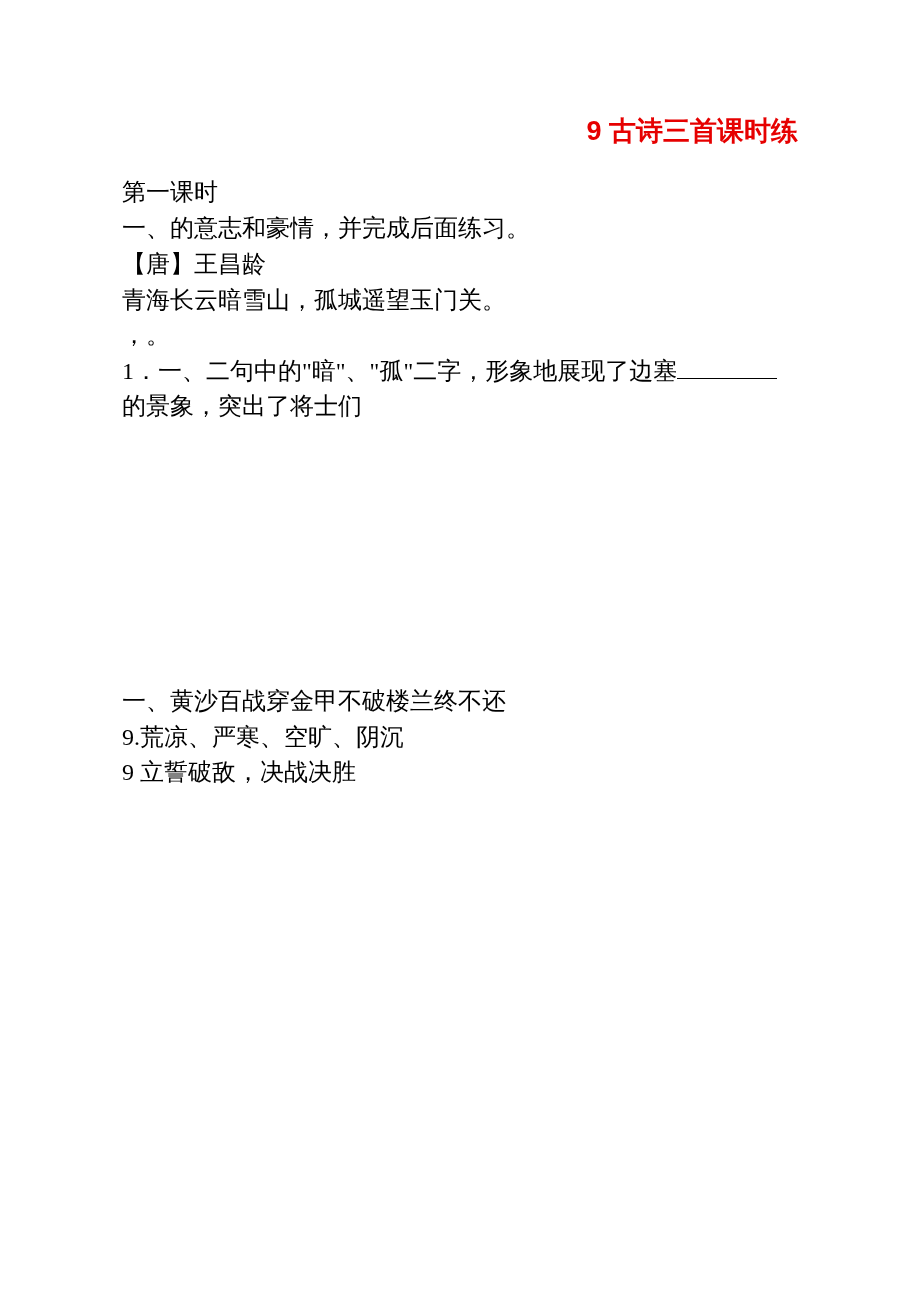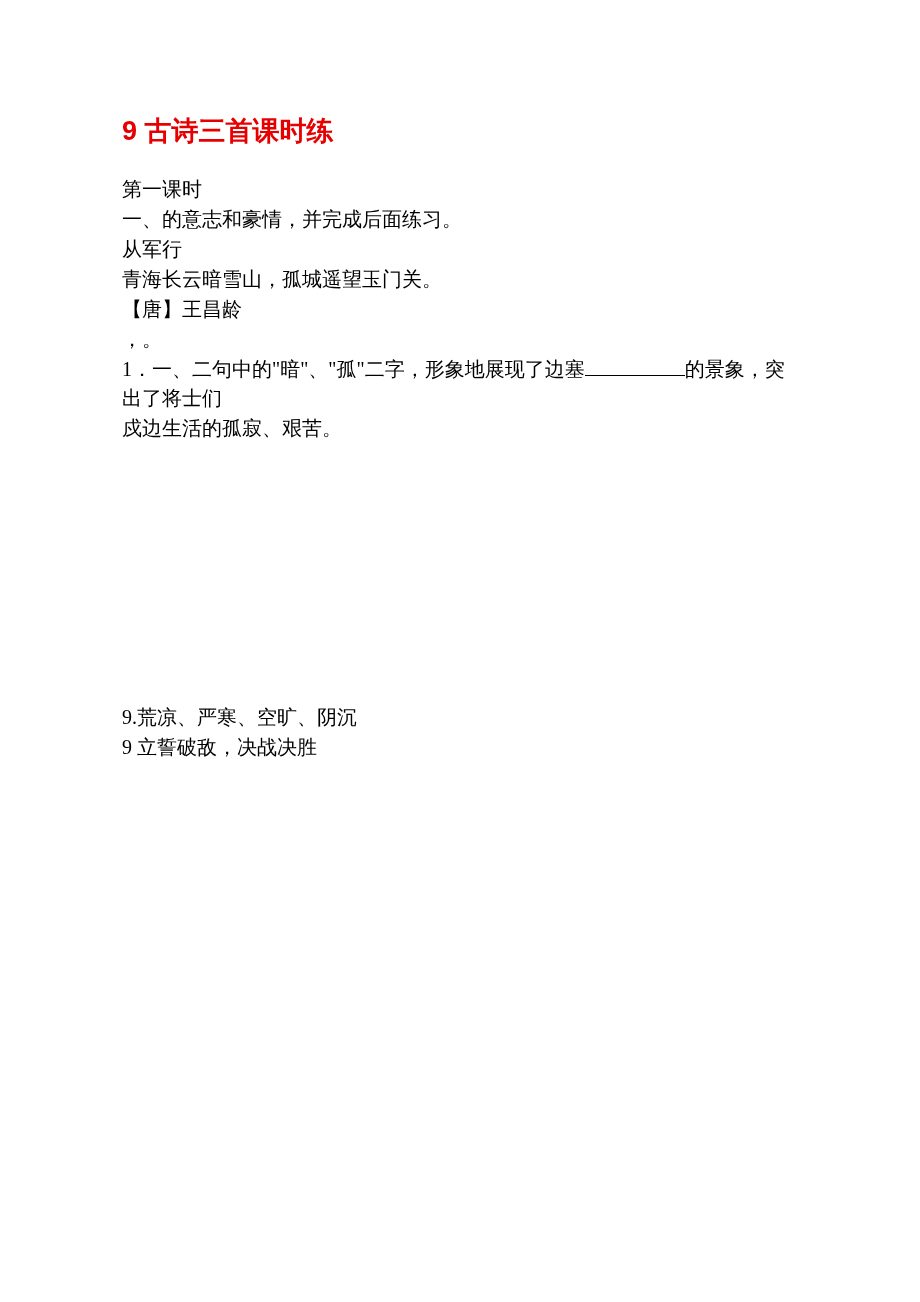--- a/index.html
+++ b/index.html
@@ -7,32 +7,32 @@
       width: 920px;
       height: 1302px;
       background: #ffffff;
       font-family: "SimSun", "宋体", serif;
       font-size: 20px;
       line-height: 1.45;
       color: #000000;
       padding: 112px 122px 0 122px;
     }
     .title {
-      text-align: left;
+      text-align: right;
       font-family: "SimHei", "黑体", sans-serif;
       font-weight: bold;
       font-size: 27px;
       margin-bottom: 24px;
     }
     .title-red {
       color: #e60000;
     }
     .body-text {
       text-align: left;
-      font-size: 20px;
+      font-size: 24px;
     }
     .body-text div {
       margin-bottom: 1px;
     }
     .blank {
       display: inline-block;
       border-bottom: 1px solid #000;
       height: 1em;
       vertical-align: baseline;
     }
@@ -43,26 +43,25 @@
 </head>
 <body>
 
 <div class="title">
   <span class="title-red">9 古诗三首课时练</span>
 </div>
 
 <div class="body-text">
   <div>第一课时</div>
   <div>一、的意志和豪情，并完成后面练习。</div>
-  <div>从军行</div>
+  <div>【唐】王昌龄</div>
   <div>青海长云暗雪山，孤城遥望玉门关。</div>
-  <div>【唐】王昌龄</div>
   <div>，。</div>
   <div>
     <span>1．一、二句中的"暗"、"孤"二字，形象地展现了边塞</span><span class="blank" style="width:100px"></span><span>的景象，突出了将士们</span>
   </div>
-  <div>戍边生活的孤寂、艰苦。</div>
 
   <div class="gap"></div>
 
+  <div>一、黄沙百战穿金甲不破楼兰终不还</div>
   <div>9.荒凉、严寒、空旷、阴沉</div>
   <div>9 立誓破敌，决战决胜</div>
 </div>
 
 </body></html>

